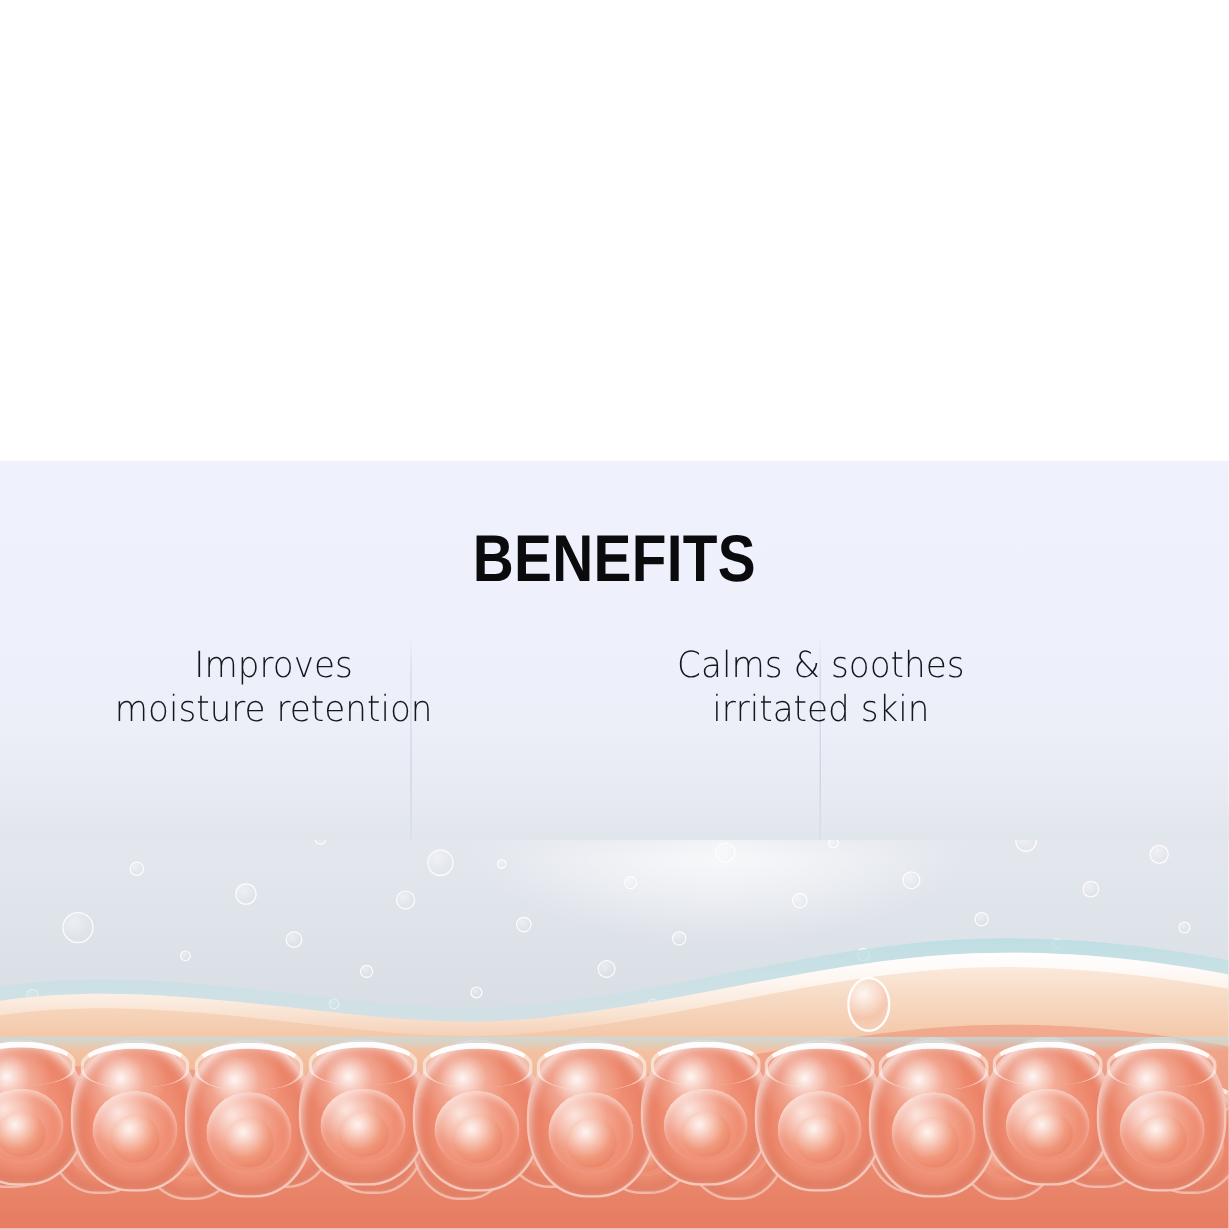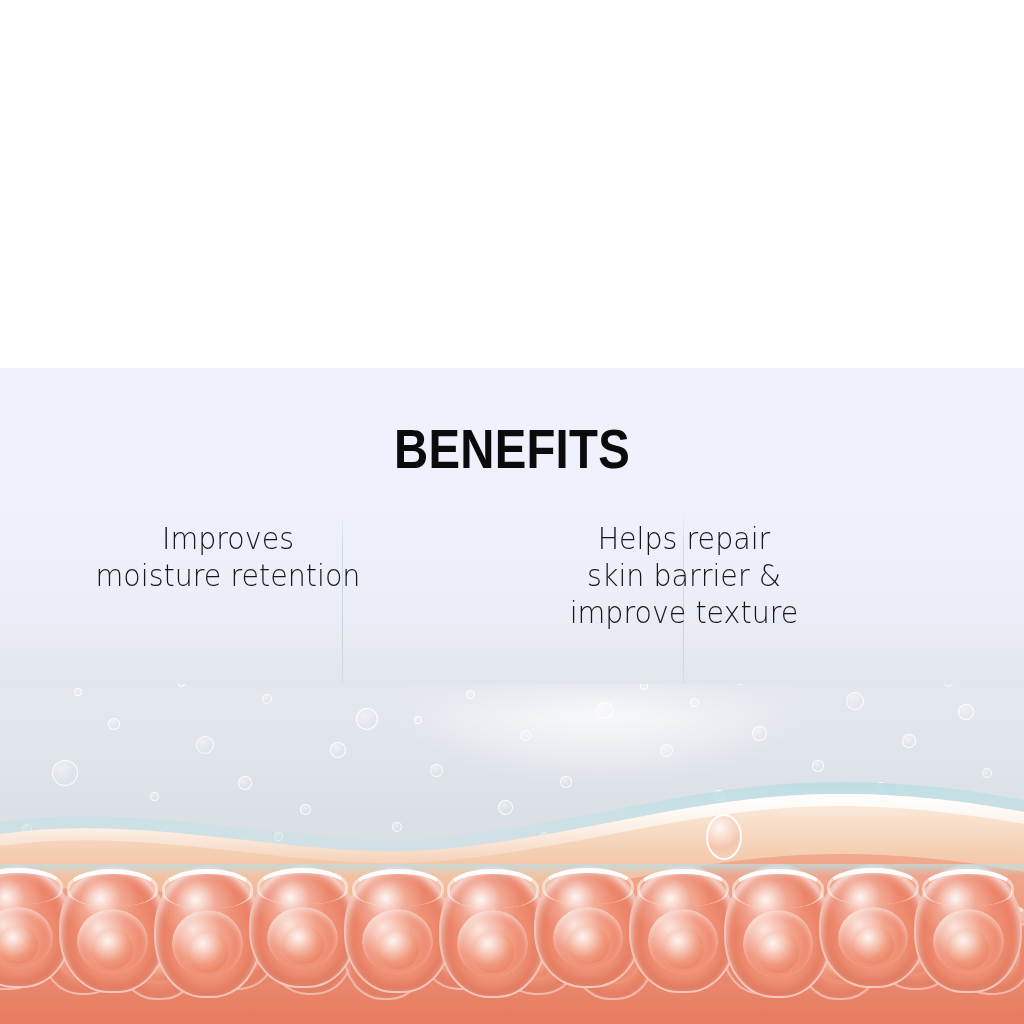--- a/index.html
+++ b/index.html
@@ -43,21 +43,21 @@
     position:absolute; left:62px; top:250px; width:900px;
     font-size:27.5px; line-height:40px;
     font-weight:400; color:#15171b;
     font-family:"DejaVu Sans","Liberation Sans", sans-serif;
     transform:scaleX(0.94); transform-origin:50% 50%;
   }
   .lede span { display:block; }
 
   
   .benefits {
-    position:absolute; left:0; top:368px;
+    position:absolute; left:0; top:384px;
     width:1024px; height:316px;
     background:linear-gradient(180deg,#eff2fd 0%,#eef1fb 46%,#eceff8 70%,#e7eaf1 88%,#e1e5ec 100%);
     z-index:4;
     overflow:hidden;
   }
   .benefits-heading {
     position:absolute; left:0; top:52px; width:1024px;
     text-align:center;
     font-size:55px; line-height:58px;
     font-weight:700; letter-spacing:0.3px;
@@ -174,23 +174,22 @@
 
     <div class="cols">
       <div class="col">
         <p>
           <span>Improves</span>
           <span>moisture retention</span>
         </p>
       </div>
       <div class="col">
         <p>
-          <span>Helps repair</span>
-          <span>skin barrier &amp;</span>
-          <span>improve texture</span>
+          <span>Calms &amp; soothes</span>
+          <span>irritated skin</span>
         </p>
       </div>
     </div>
   </div>
 
   <div class="photo">
     <div class="photo-fade"></div>
 
     <div id="bubble-layer">
         <div class="wb" style="left:52px;top:88px;width:26px;height:26px;"></div>

